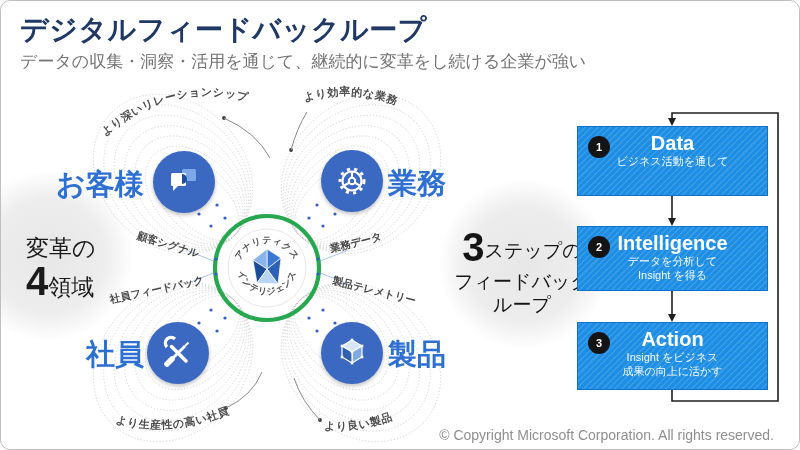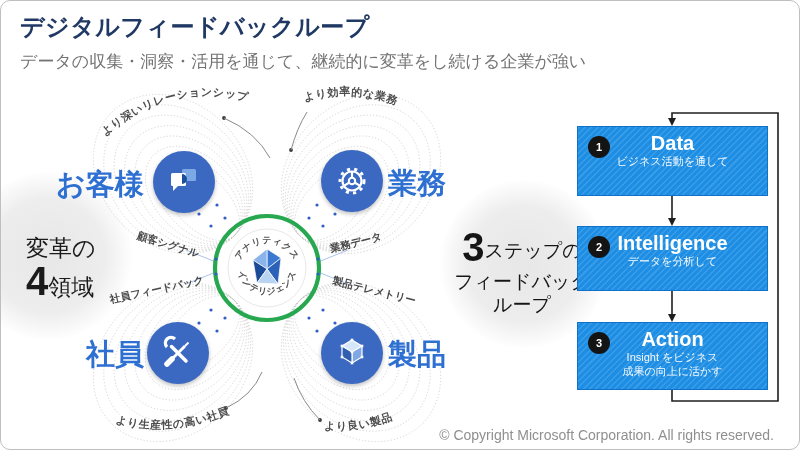--- a/index.html
+++ b/index.html
@@ -1,20 +1,20 @@
 <!DOCTYPE html>
 <html><head>
 <meta charset="utf-8">
 <style>
   html,body{margin:0;padding:0;}
   body{width:800px;height:450px;position:relative;background:#fff;overflow:hidden;
        font-family:"Liberation Sans","DejaVu Sans",sans-serif;}
   .slide-frame{position:absolute;inset:0;border:1px solid #bfbfbf;border-radius:10px;pointer-events:none;z-index:9;}
 
-  .title{position:absolute;left:20px;top:11px;font-size:24px;font-weight:700;color:#1f3864;letter-spacing:.5px;}
+  .title{position:absolute;left:20px;top:11px;font-size:28px;font-weight:700;color:#1f3864;letter-spacing:.5px;}
   .subtitle{position:absolute;left:20px;top:50px;font-size:17px;color:#737373;}
 
   .soft-circle{position:absolute;border-radius:50%;
      background:radial-gradient(circle at 50% 50%, #e7e7e7 0%, #ededed 48%, rgba(240,240,240,0) 72%);z-index:0;}
   #left-circle{left:-36px;top:172px;width:168px;height:168px;}
   #right-circle{left:440px;top:180px;width:168px;height:168px;}
 
   .areas-text{position:absolute;left:26px;top:236px;z-index:3;color:#1b1b1b;line-height:1.05;}
   .areas-text .l1{font-size:23px;}
   .areas-text .big{font-size:40px;font-weight:700;}
@@ -268,20 +268,21 @@
 
 <div class="step-box" id="box-0">
   <div class="badge">1</div>
   <div class="step-title">Data</div>
   <div class="step-desc">ビジネス活動を通して</div>
 </div>
 <div class="step-box" id="box-1">
   <div class="badge">2</div>
   <div class="step-title">Intelligence</div>
   <div class="step-desc">データを分析して</div>
+  <div class="step-desc">Insight を得る</div>
 </div>
 <div class="step-box" id="box-2">
   <div class="badge">3</div>
   <div class="step-title">Action</div>
   <div class="step-desc">Insight をビジネス</div>
   <div class="step-desc">成果の向上に活かす</div>
 </div>
 
 <div class="copyright">© Copyright Microsoft Corporation. All rights reserved.</div>
 

